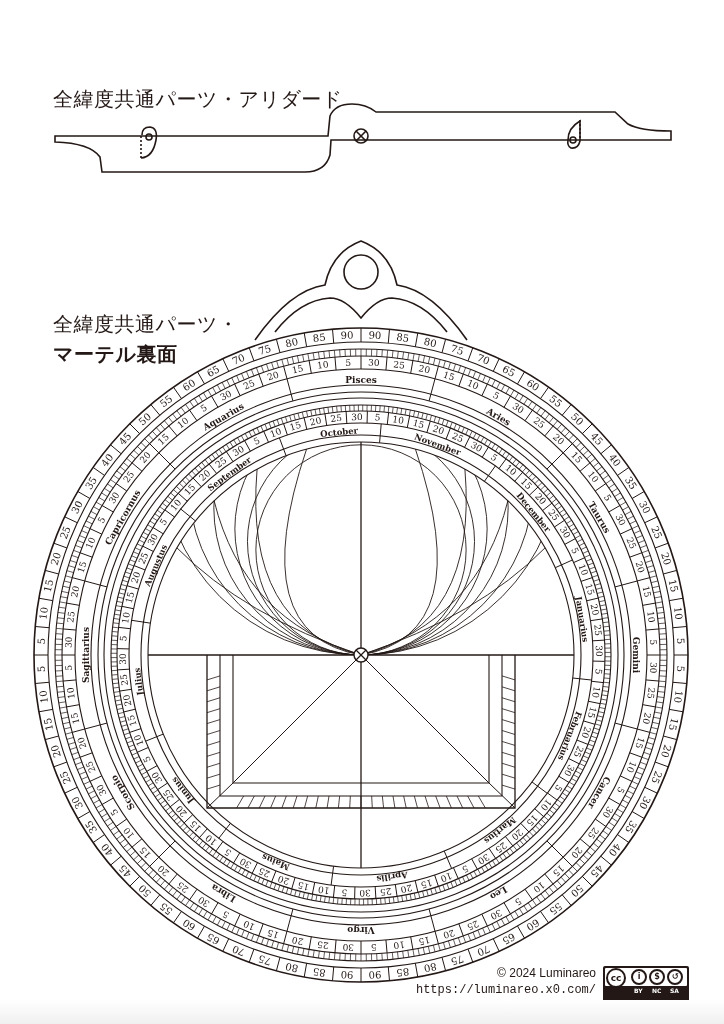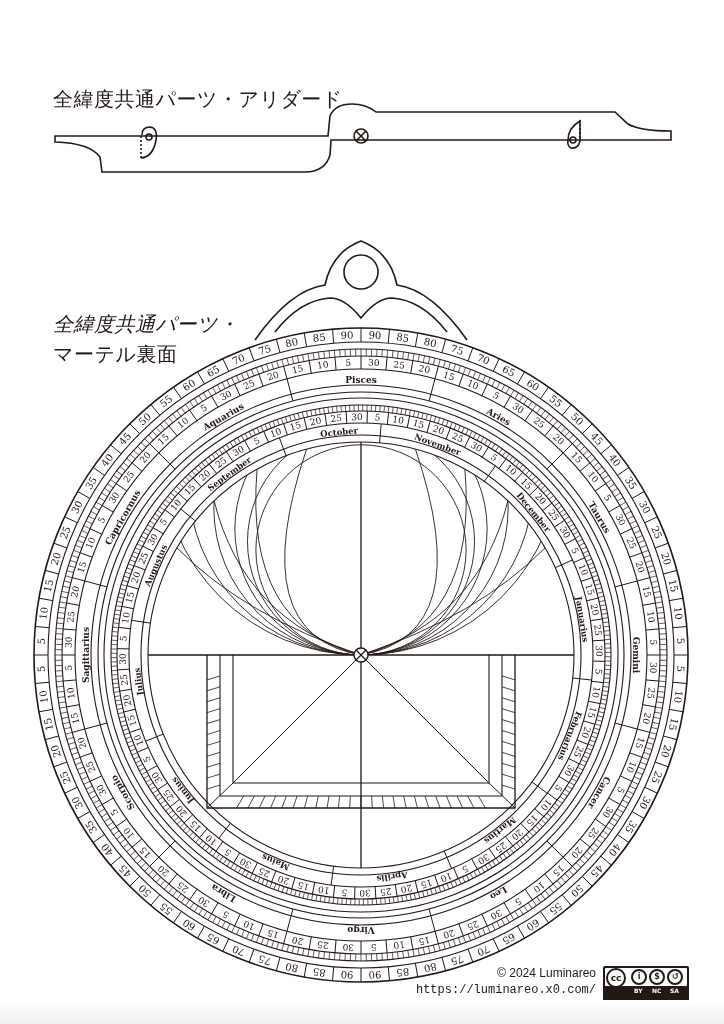--- a/index.html
+++ b/index.html
@@ -1,21 +1,21 @@
 <!DOCTYPE html>
 <html><head>
 <meta charset="utf-8">
 <style>
   html, body { margin: 0; padding: 0; background: #ffffff; }
   body { width: 724px; height: 1024px; position: relative; overflow: hidden;
          font-family: "DejaVu Sans", sans-serif; color: #231815; }
   .label { position: absolute; font-size: 20px; letter-spacing: 0.5px; color: #231815; }
   #title-alidade { left: 53px; top: 86px; }
-  #title-mater-1 { left: 53px; top: 311px; font-style: italic; }
-  #title-mater-2 { left: 53px; top: 341px; }
+  #title-mater-1 { left: 53px; top: 311px; }
+  #title-mater-2 { left: 53px; top: 341px; font-weight: bold; }
   svg { position: absolute; left: 0; top: 0; }
   .credit { position: absolute; right: 128px; font-size: 12px; color: #231815; text-align: left; font-family: "Liberation Sans", sans-serif; }
   #credit-copy { top: 966px; }
   #credit-url { top: 983px; font-family: Liberation Mono, monospace; }
   .cc-badge { position: absolute; left: 603px; top: 966px; width: 86px; height: 46px; background: #231815; border-radius: 2px; }
   .cc-top { position: absolute; left: 2px; top: 2px; width: 82px; height: 18px; background: #fff; border-radius: 1px; }
   .cc-circle { position: absolute; top: 3px; width: 16px; height: 16px; border: 2px solid #231815; border-radius: 50%; box-sizing: border-box;
                font-size: 8px; font-weight: bold; line-height: 12px; text-align: center; font-family: "DejaVu Sans", sans-serif; background:#fff; }
   .cc-main { left: 3px; top: 2px; width: 20px; height: 20px; line-height: 16px; font-size: 9px; }
   .cc-txt { position: absolute; top: 21px; font-size: 6px; color: #fff; font-weight: bold; font-family: "DejaVu Sans", sans-serif; }

